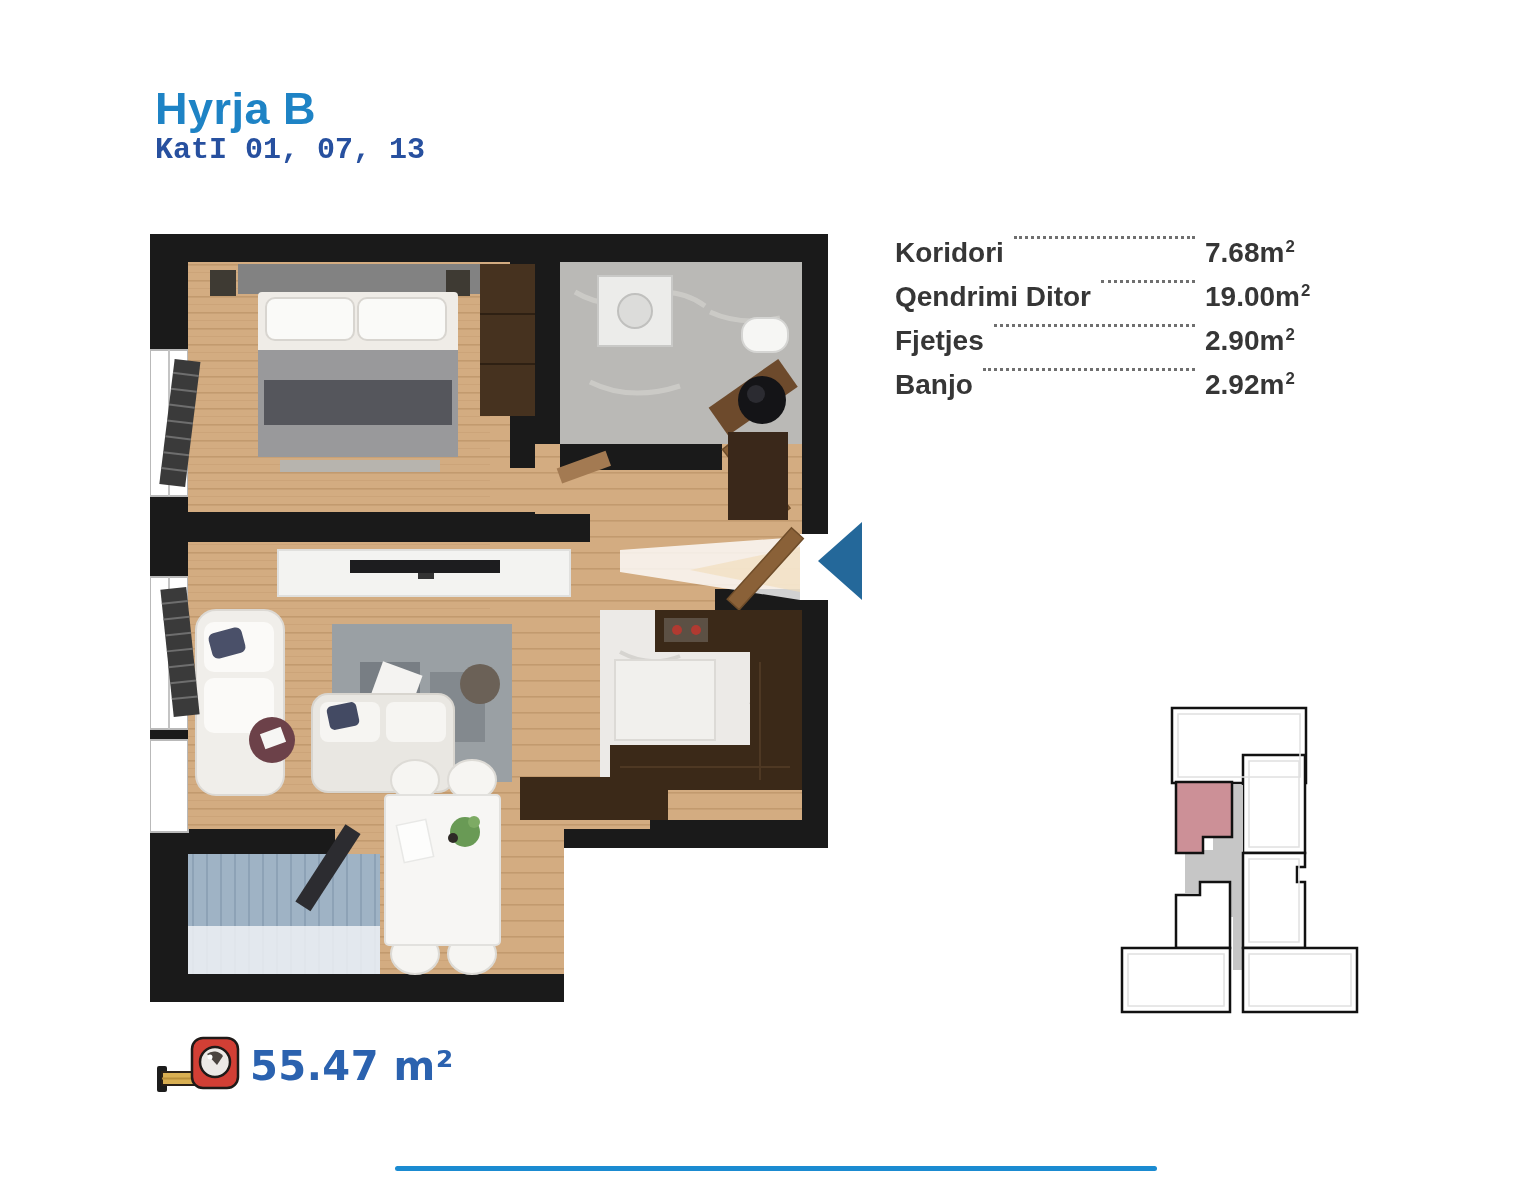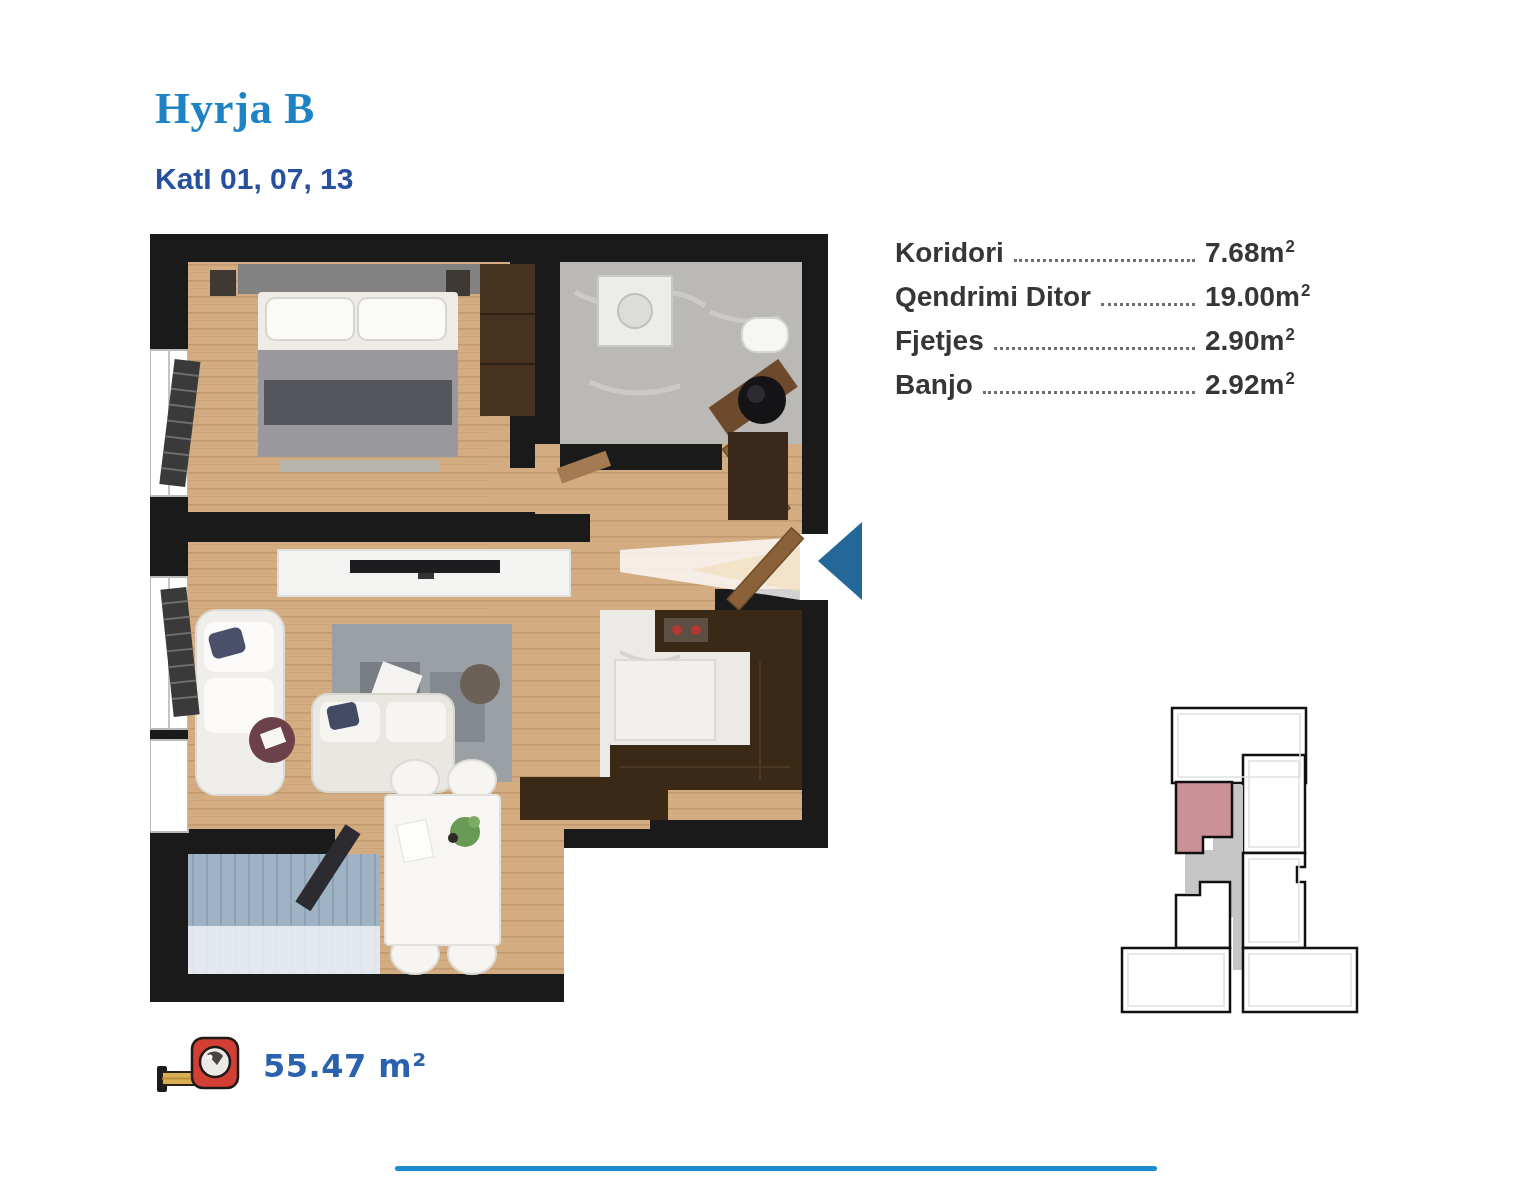--- a/index.html
+++ b/index.html
@@ -13,44 +13,44 @@
     --wall-black:#1a1a1a;
   }
   *{box-sizing:border-box}
   html,body{margin:0;padding:0}
   body{
     position:relative;width:1514px;height:1200px;background:#ffffff;overflow:hidden;
     font-family:"Liberation Sans",sans-serif;
   }
   .page-title{
     position:absolute;left:155px;top:86px;
-    font-family:Liberation Serif, serif;font-weight:800;font-size:45px;line-height:1;
+    font-family:Liberation Sans, sans-serif;font-weight:800;font-size:45px;line-height:1;
     color:var(--title-blue);letter-spacing:.5px;
   }
   .page-subtitle{
-    position:absolute;left:155px;top:164px;
-    font-family:Liberation Sans, sans-serif;font-weight:700;font-size:30px;line-height:1;
+    position:absolute;left:155px;top:135px;
+    font-family:Liberation Mono, monospace;font-weight:700;font-size:30px;line-height:1;
     color:var(--subtitle-blue);
   }
   .plan-wrap{position:absolute;left:150px;top:232px;width:720px;height:775px}
   .room-list{position:absolute;left:895px;top:236px;width:430px}
   .room-row{
-    display:flex;align-items:flex-end;margin-bottom:11px;
+    display:flex;align-items:flex-start;margin-bottom:11px;
     font-size:28px;font-weight:700;color:#363636;line-height:1.18;
   }
   .room-label{white-space:nowrap}
   .leader{flex:1;border-bottom:3px dotted #6f6f6f;margin:0 10px 7px 10px;min-width:20px}
   .room-value{width:120px;white-space:nowrap}
   .room-value sup{font-size:60%;vertical-align:super;margin-left:1px}
   .minimap{position:absolute;left:1118px;top:700px;width:242px;height:315px}
   .total-block{position:absolute;left:156px;top:1034px;display:flex;align-items:center}
   .total-icon{width:84px;height:64px;margin-right:10px}
   .total-text{
-    font-family:"DejaVu Sans",sans-serif;font-weight:800;font-size:32px;
-    color:var(--total-blue);letter-spacing:.5px;margin-left:13px;
+    font-family:"DejaVu Sans",sans-serif;font-weight:800;font-size:40px;
+    color:var(--total-blue);letter-spacing:.5px;
   }
   .divider{
     position:absolute;left:395px;top:1166px;width:762px;height:5px;
     background:var(--divider-blue);border-radius:3px;
   }
 </style>
 </head>
 <body>
 
 <div class="page-title">Hyrja B</div>

